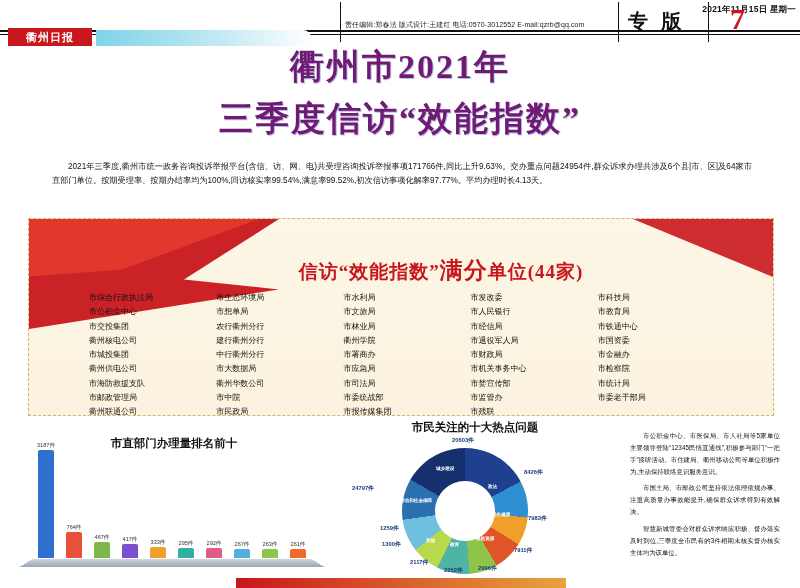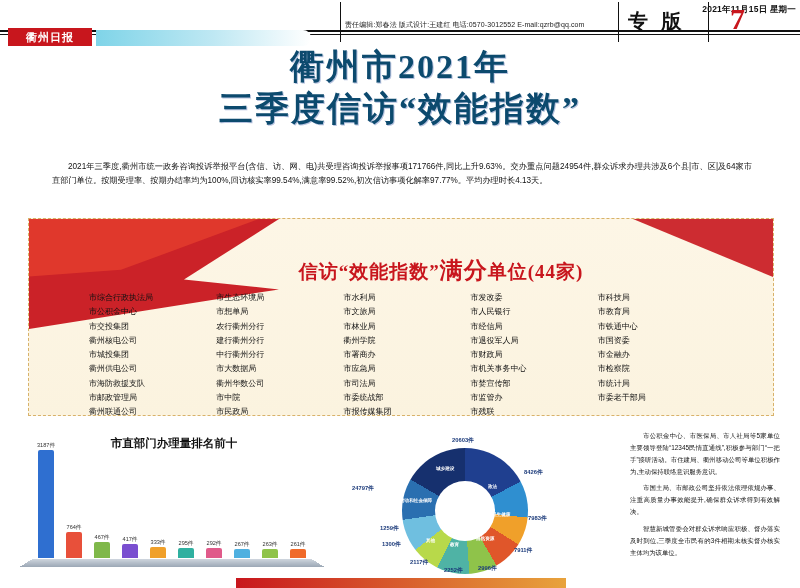--- a/index.html
+++ b/index.html
@@ -53,26 +53,26 @@
   .logo-wave{
     position:absolute;left:96px;top:30px;width:215px;height:16px;
     background:linear-gradient(90deg,#7fd4e8 0%, #bfe8f3 55%, #ffffff 100%);
     border-radius:0 8px 8px 0;
   }
 
   
   .title-wrap{position:absolute;left:0;top:48px;width:800px;text-align:center;}
   .title-l1,.title-l2{
     font-family:"Liberation Serif","DejaVu Serif",serif;
-    font-weight:bold;color:#0c4a6e;
+    font-weight:bold;color:#701a75;
     letter-spacing:2px;line-height:1.12;
     text-shadow:1px 1px 0 #b9c4e0;
   }
   .title-l1{font-size:34px;}
-  .title-l2{font-size:34px;margin-top:4px;}
+  .title-l2{font-size:34px;margin-top:14px;}
 
   
   .lead{
     position:absolute;left:52px;top:160px;width:700px;
     font-size:8.2px;line-height:1.75;color:#111;text-align:justify;
     font-family:Liberation Sans, sans-serif;
   }
   .lead p{margin:0;text-indent:16px;}
 
   
@@ -272,20 +272,21 @@
       <div class="bar-val" style="left: 197px; top: 103px;">267件</div>
       <div class="bar" style="left: 232px; height: 9px; background: linear-gradient(rgb(143, 195, 74), rgba(255, 255, 255, 0)), rgb(143, 195, 74);"></div>
       <div class="bar-val" style="left: 225px; top: 103px;">263件</div>
       <div class="bar" style="left: 260px; height: 9px; background: linear-gradient(rgb(240, 106, 42), rgba(255, 255, 255, 0)), rgb(240, 106, 42);"></div>
       <div class="bar-val" style="left: 253px; top: 103px;">261件</div>
     </div>
   <div class="bar-base"></div>
 </div>
 
 <div class="donut-block">
+  <div class="donut-title sec-title">市民关注的十大热点问题</div>
   <div class="donut-wrap">
     <div class="donut"></div>
     <div class="donut-hole"></div>
     <div class="donut-lbl" style="left:60px;top:-6px;">20603件</div>
     <div class="donut-lbl" style="left:132px;top:26px;">8426件</div>
     <div class="donut-lbl" style="left:136px;top:72px;">7983件</div>
     <div class="donut-lbl" style="left:122px;top:104px;">7911件</div>
     <div class="donut-lbl" style="left:86px;top:122px;">2996件</div>
     <div class="donut-lbl" style="left:52px;top:124px;">2252件</div>
     <div class="donut-lbl" style="left:18px;top:116px;">2117件</div>

